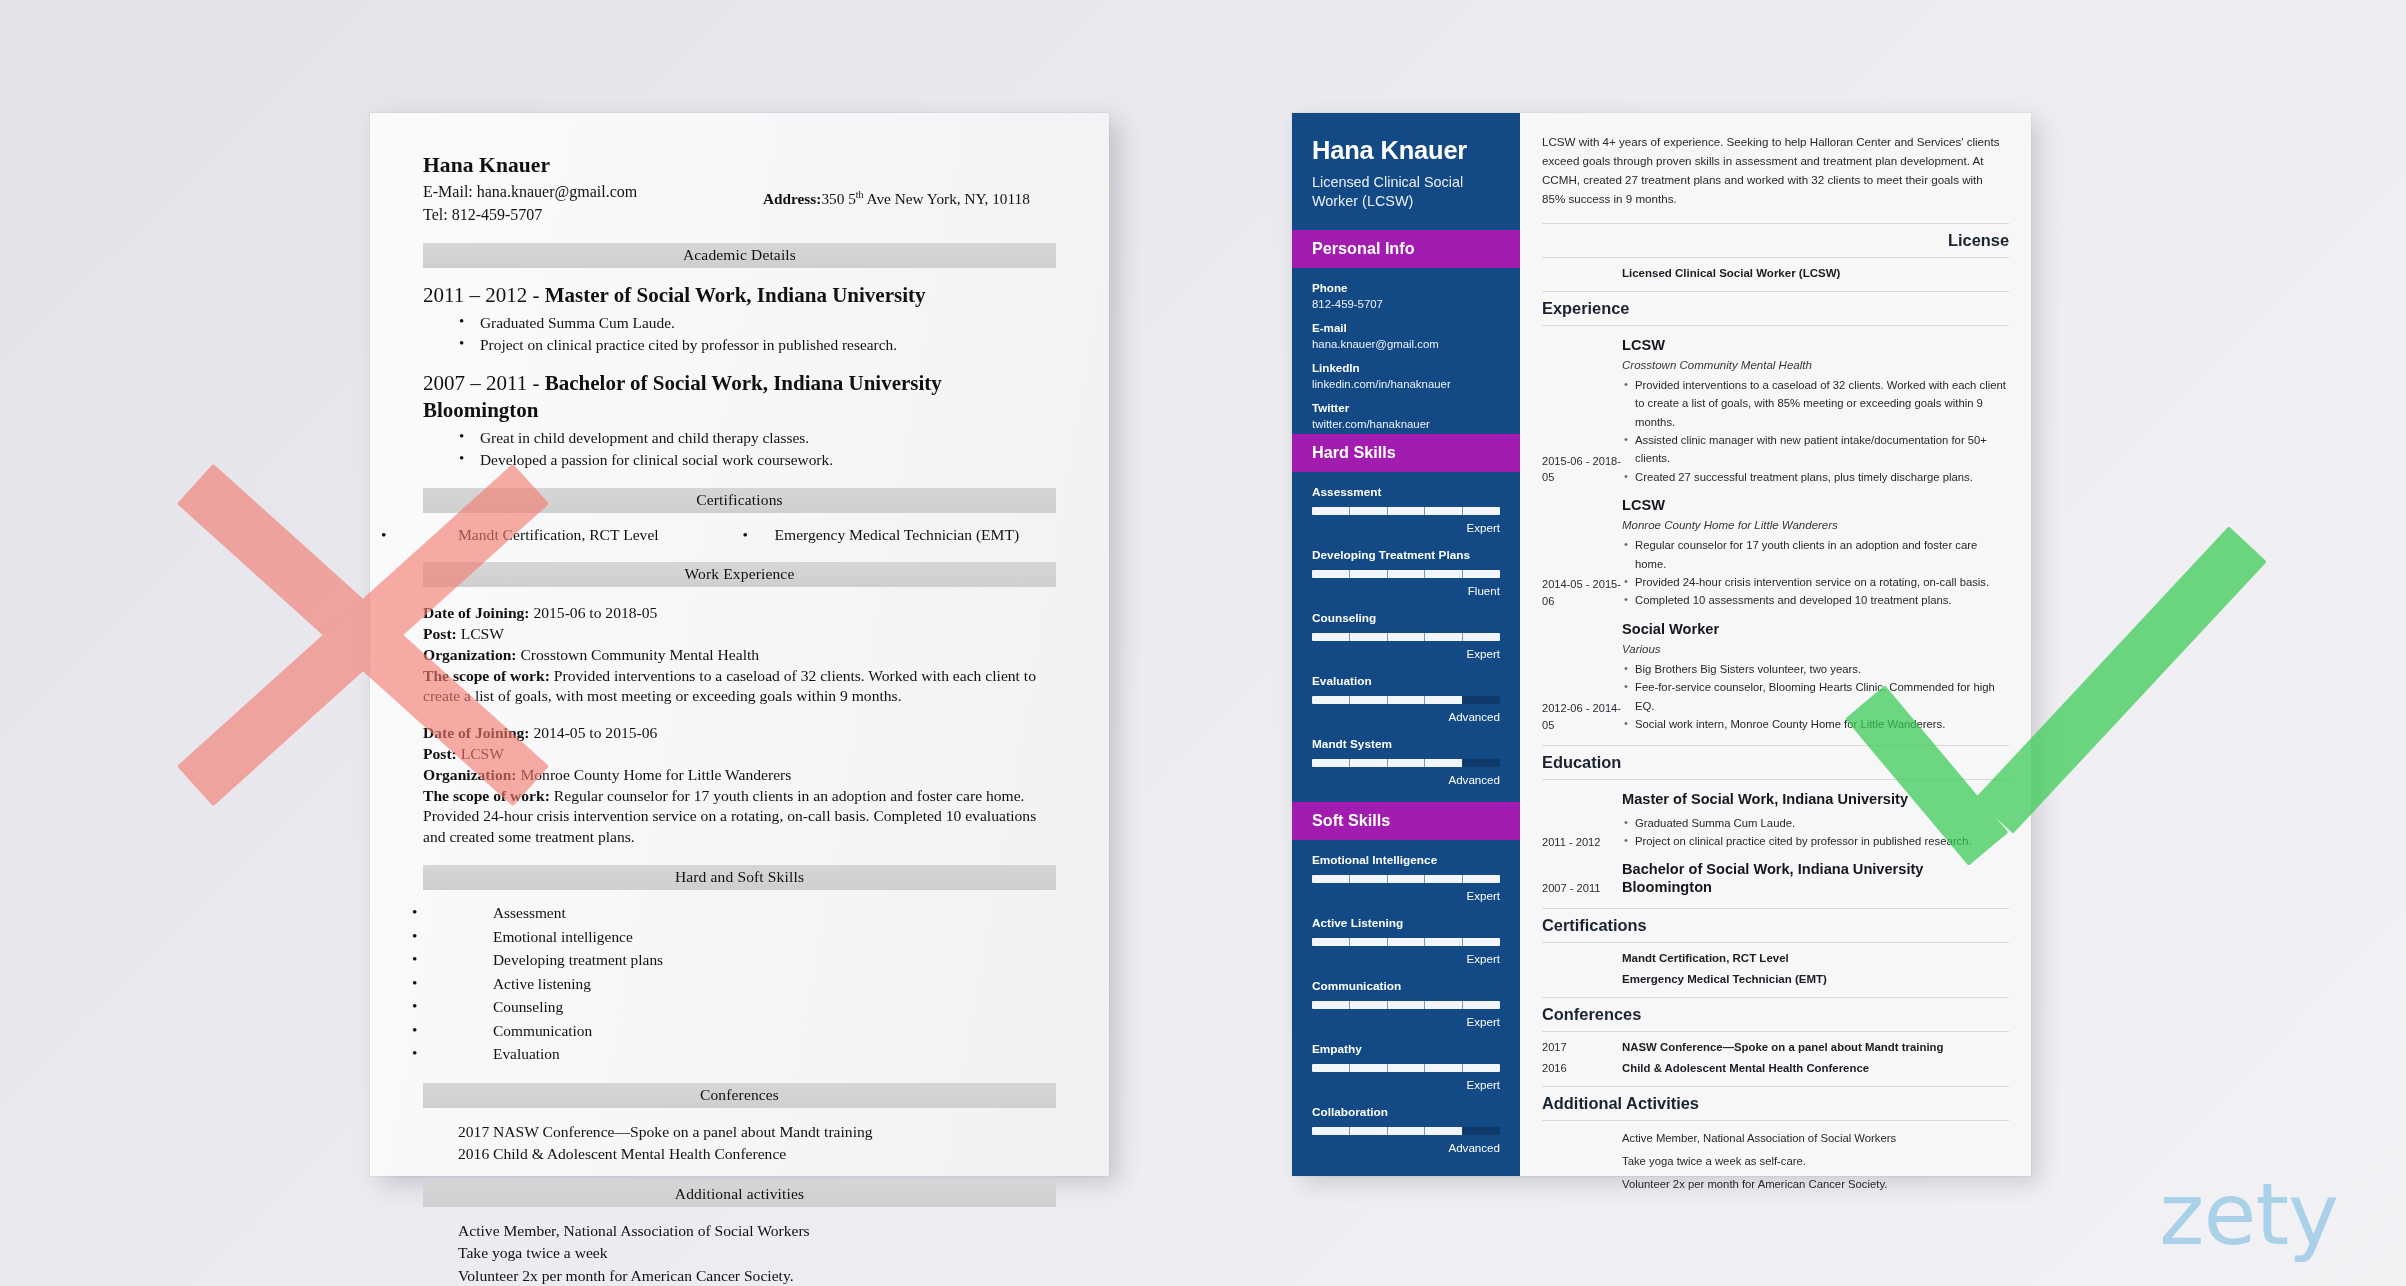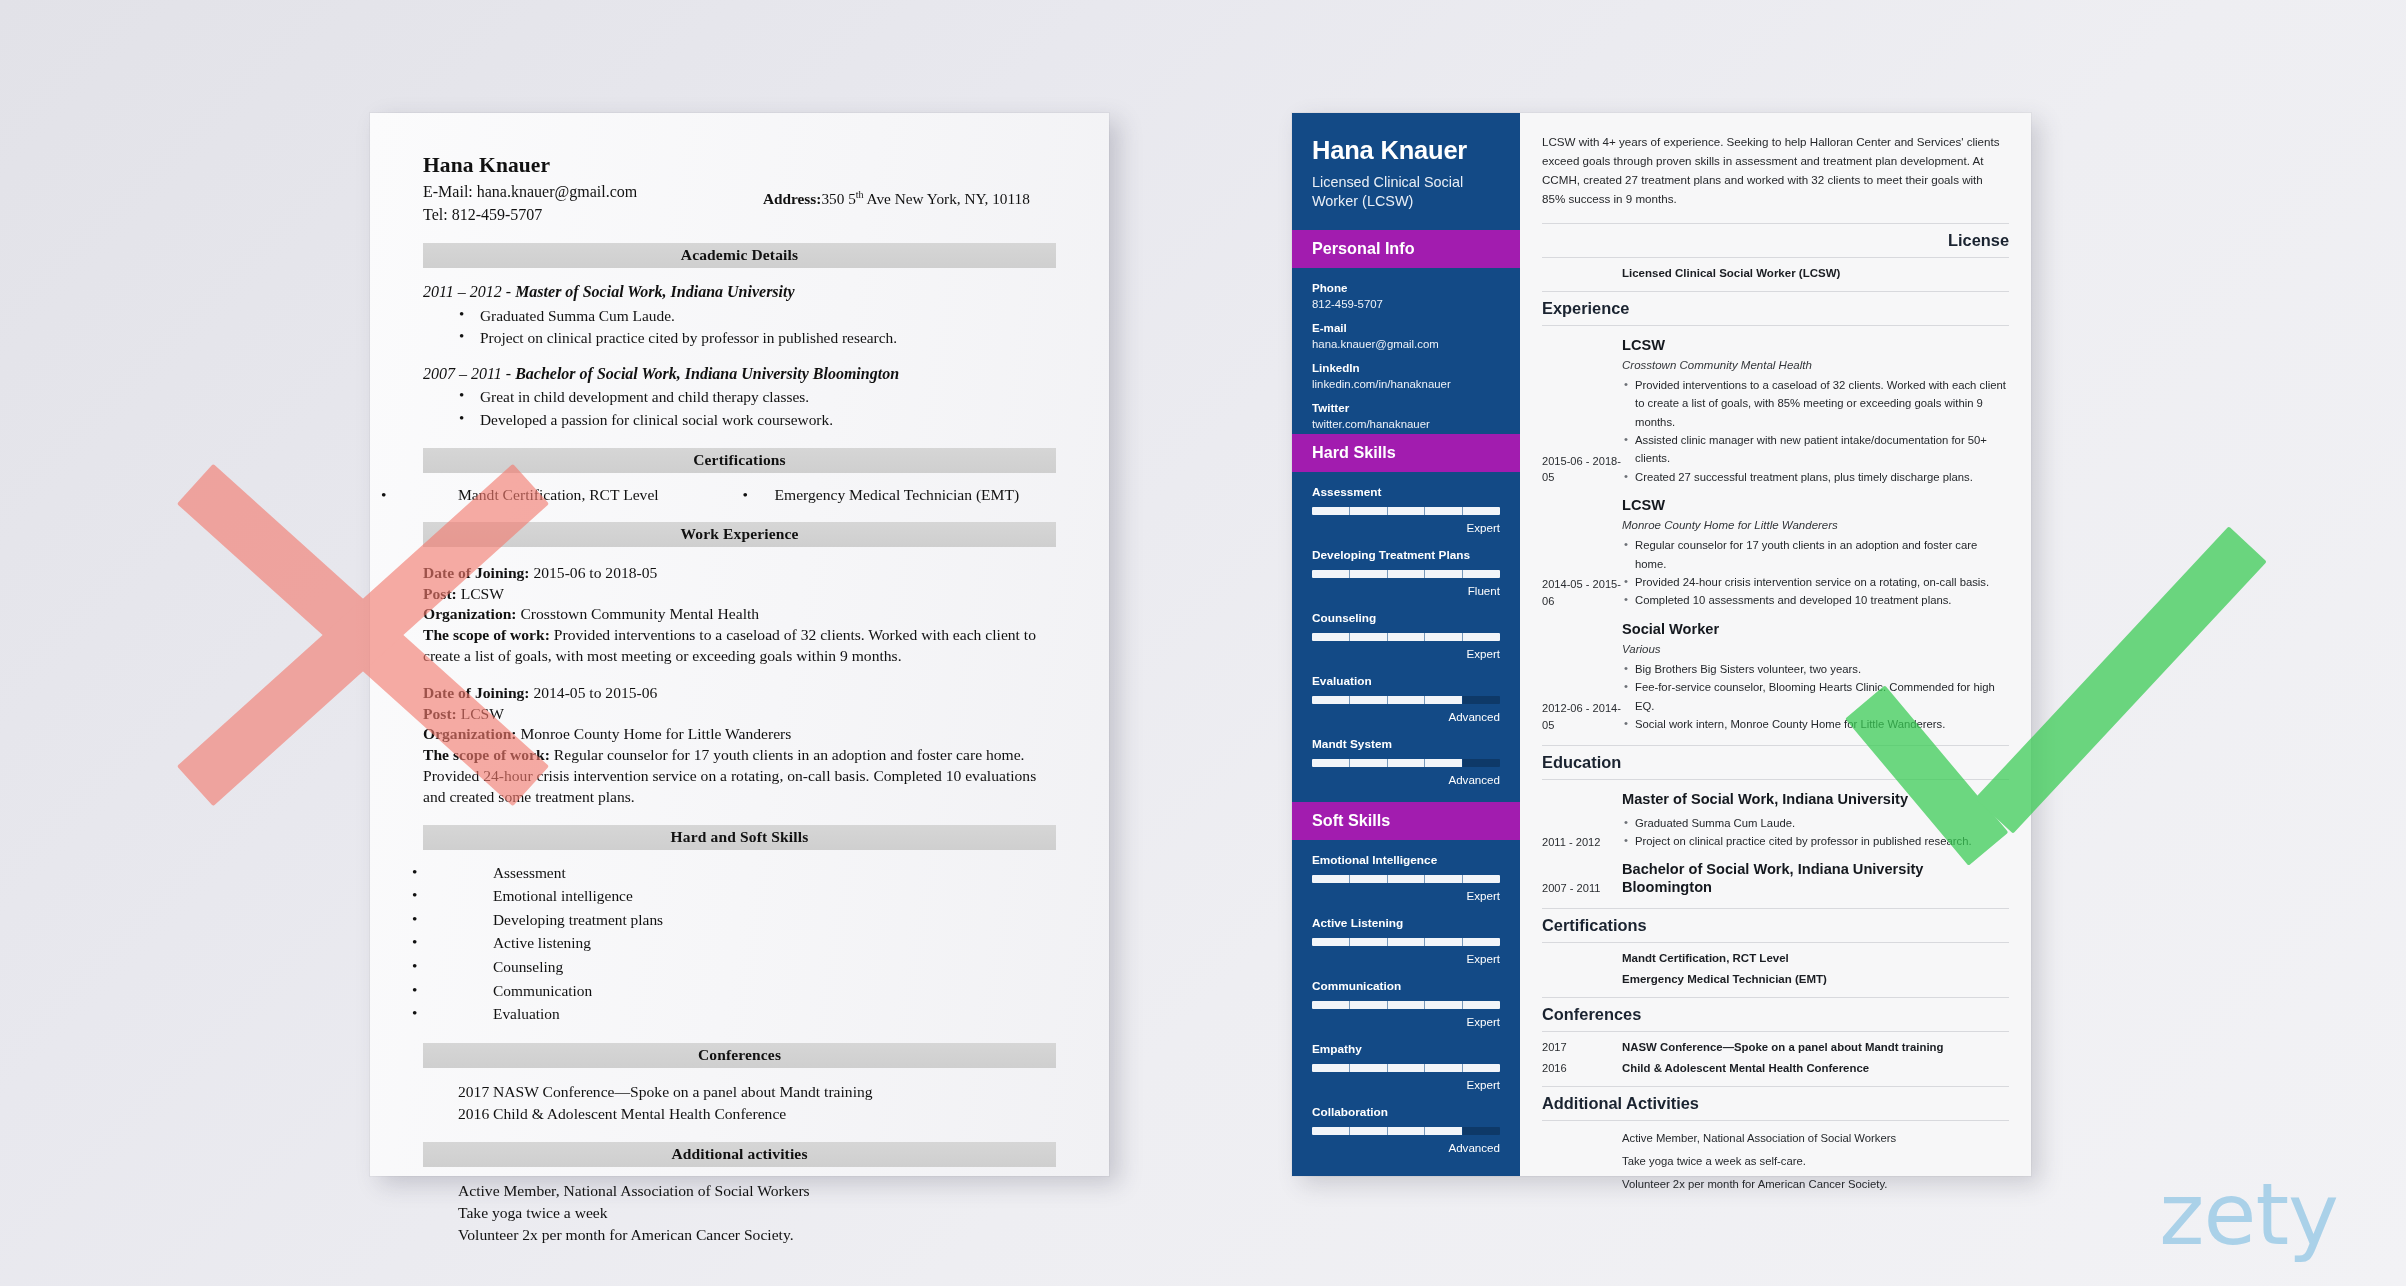--- a/index.html
+++ b/index.html
@@ -27,25 +27,25 @@
   .bad-addr-row { position: relative; }
   .bad-address {
     position: absolute; left: 340px; top: -37px;
     font-size: 15.3px; white-space: nowrap;
   }
   .bad-address b { font-weight: bold; }
   .bad-address sup { font-size: 10px; vertical-align: super; }
 
   .bar-head {
     background: linear-gradient(180deg,#d6d6d6 0%,#cfcfcf 100%);
-    text-align: center; font-weight: bold; font-size: 15.5px;
+    text-align: center; font-weight: normal; font-size: 15.5px;
     padding: 3px 0 4px; margin: 17px 0 0 0; letter-spacing: .15px;
   }
   .blk { margin-top: 14px; font-size: 15.6px; line-height: 1.3; }
-  .edu-line { font-size: 16px; font-style: italic; }
+  .edu-line { font-size: 21px; }
   .edu-line b { font-weight: bold; }
   ul.bad-ul { list-style: none; margin: 2px 0 0 0; }
   ul.bad-ul li { font-size: 15.4px; line-height: 1.44; padding-left: 57px; position: relative; }
   ul.bad-ul li:before {
     content: "\2022"; position: absolute; left: 36px; top: -1px; font-size: 15px;
   }
   .cert-row { display: flex; margin-top: 11px; font-size: 15.6px; line-height: 1.35; }
   .cert-col { width: 50%; position: relative; padding-left: 35px; }
   .cert-col:before { content: "\2022"; position: absolute; left: 0px; top: 0px; }
   .cert-col.c1:before { left: -42px; }

